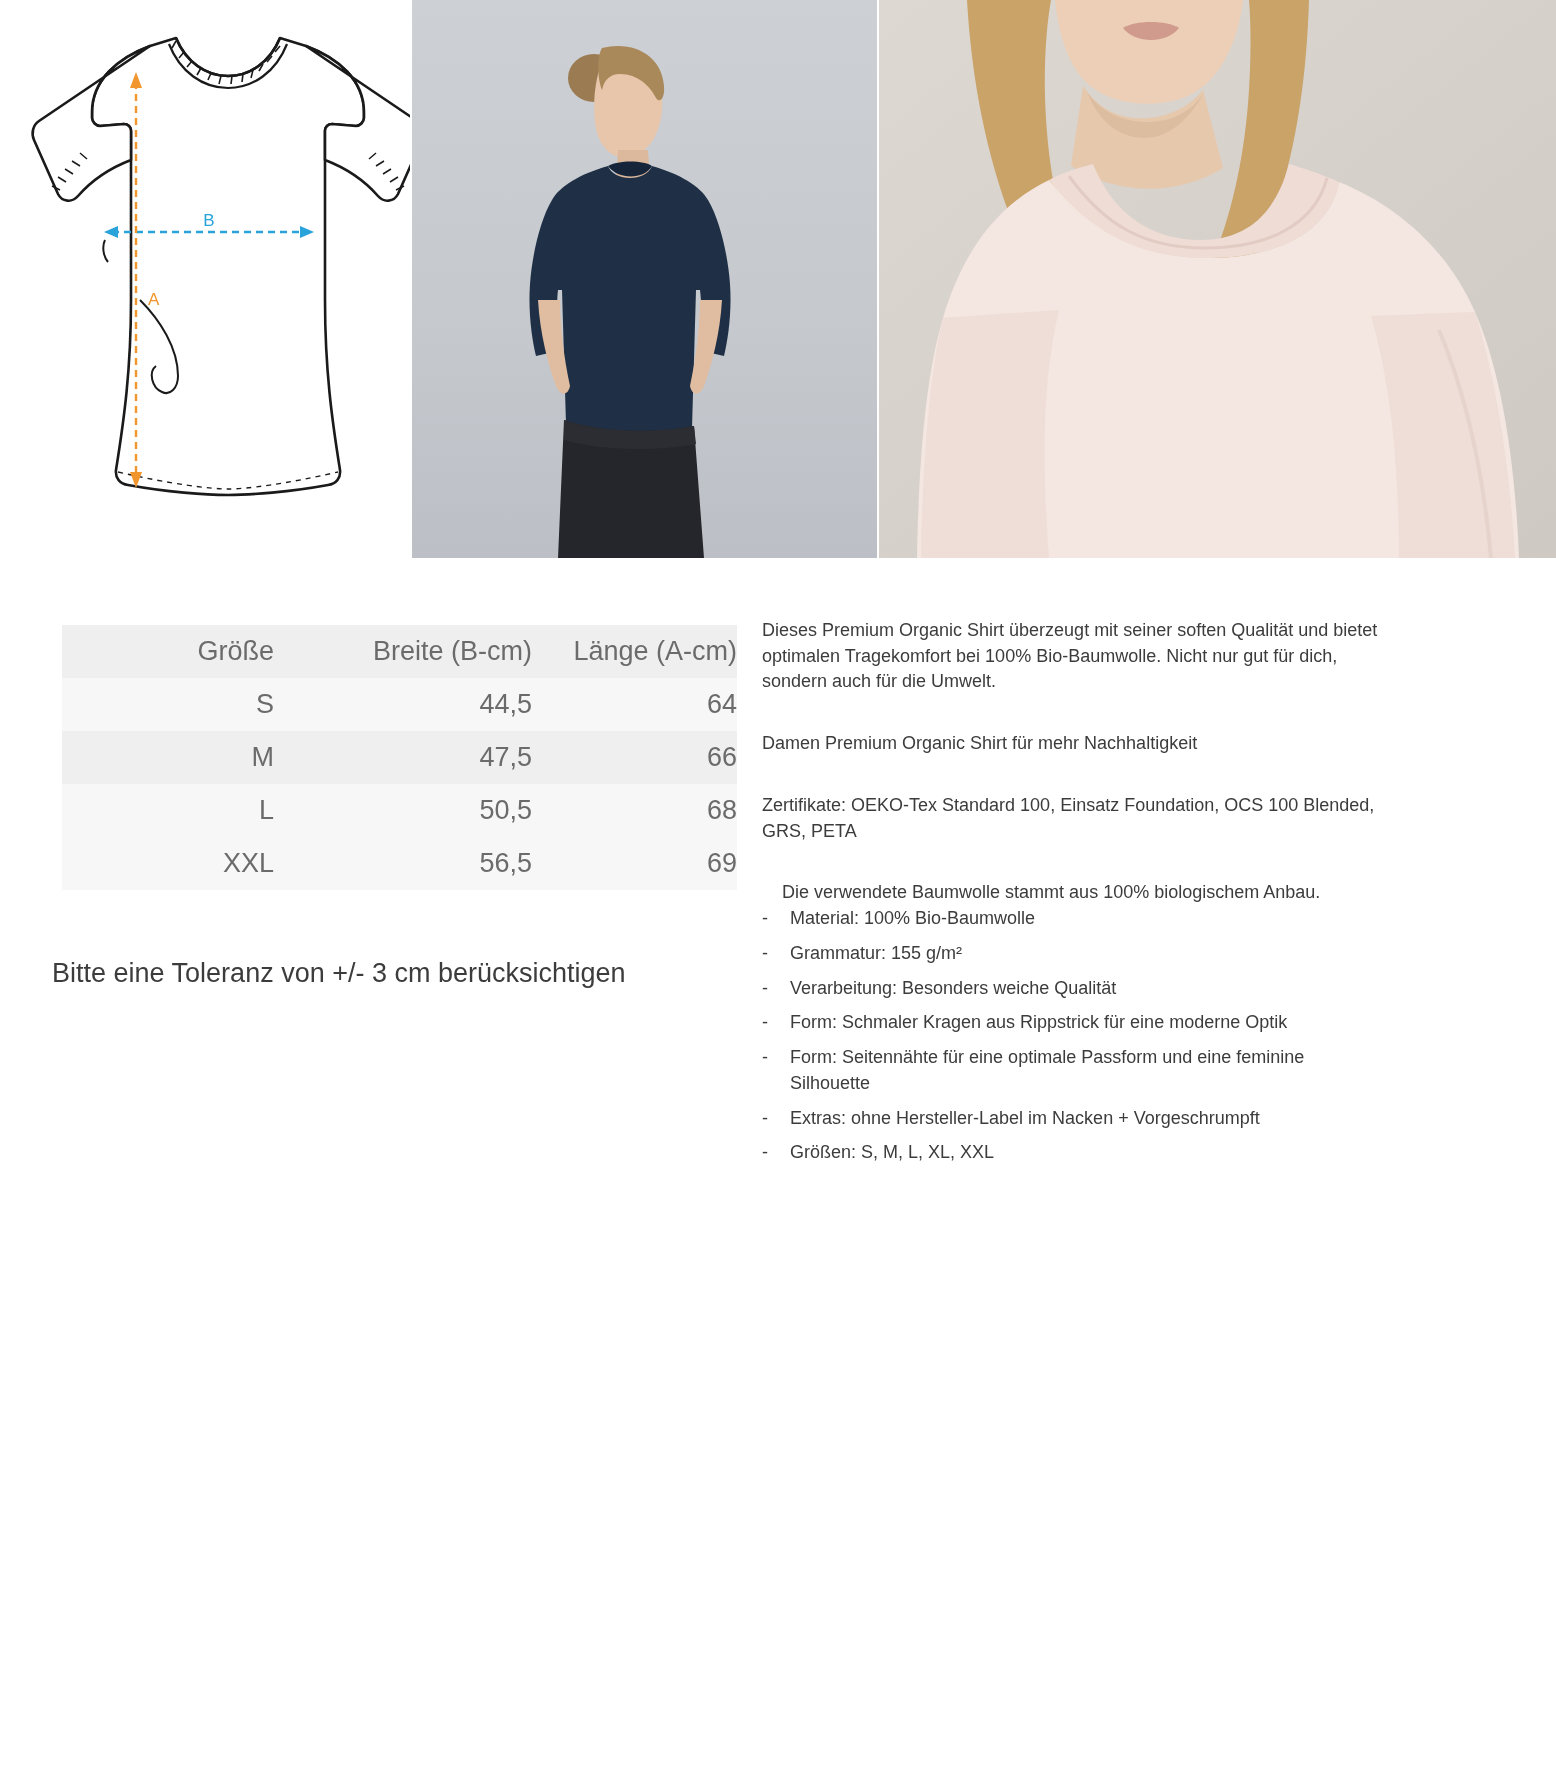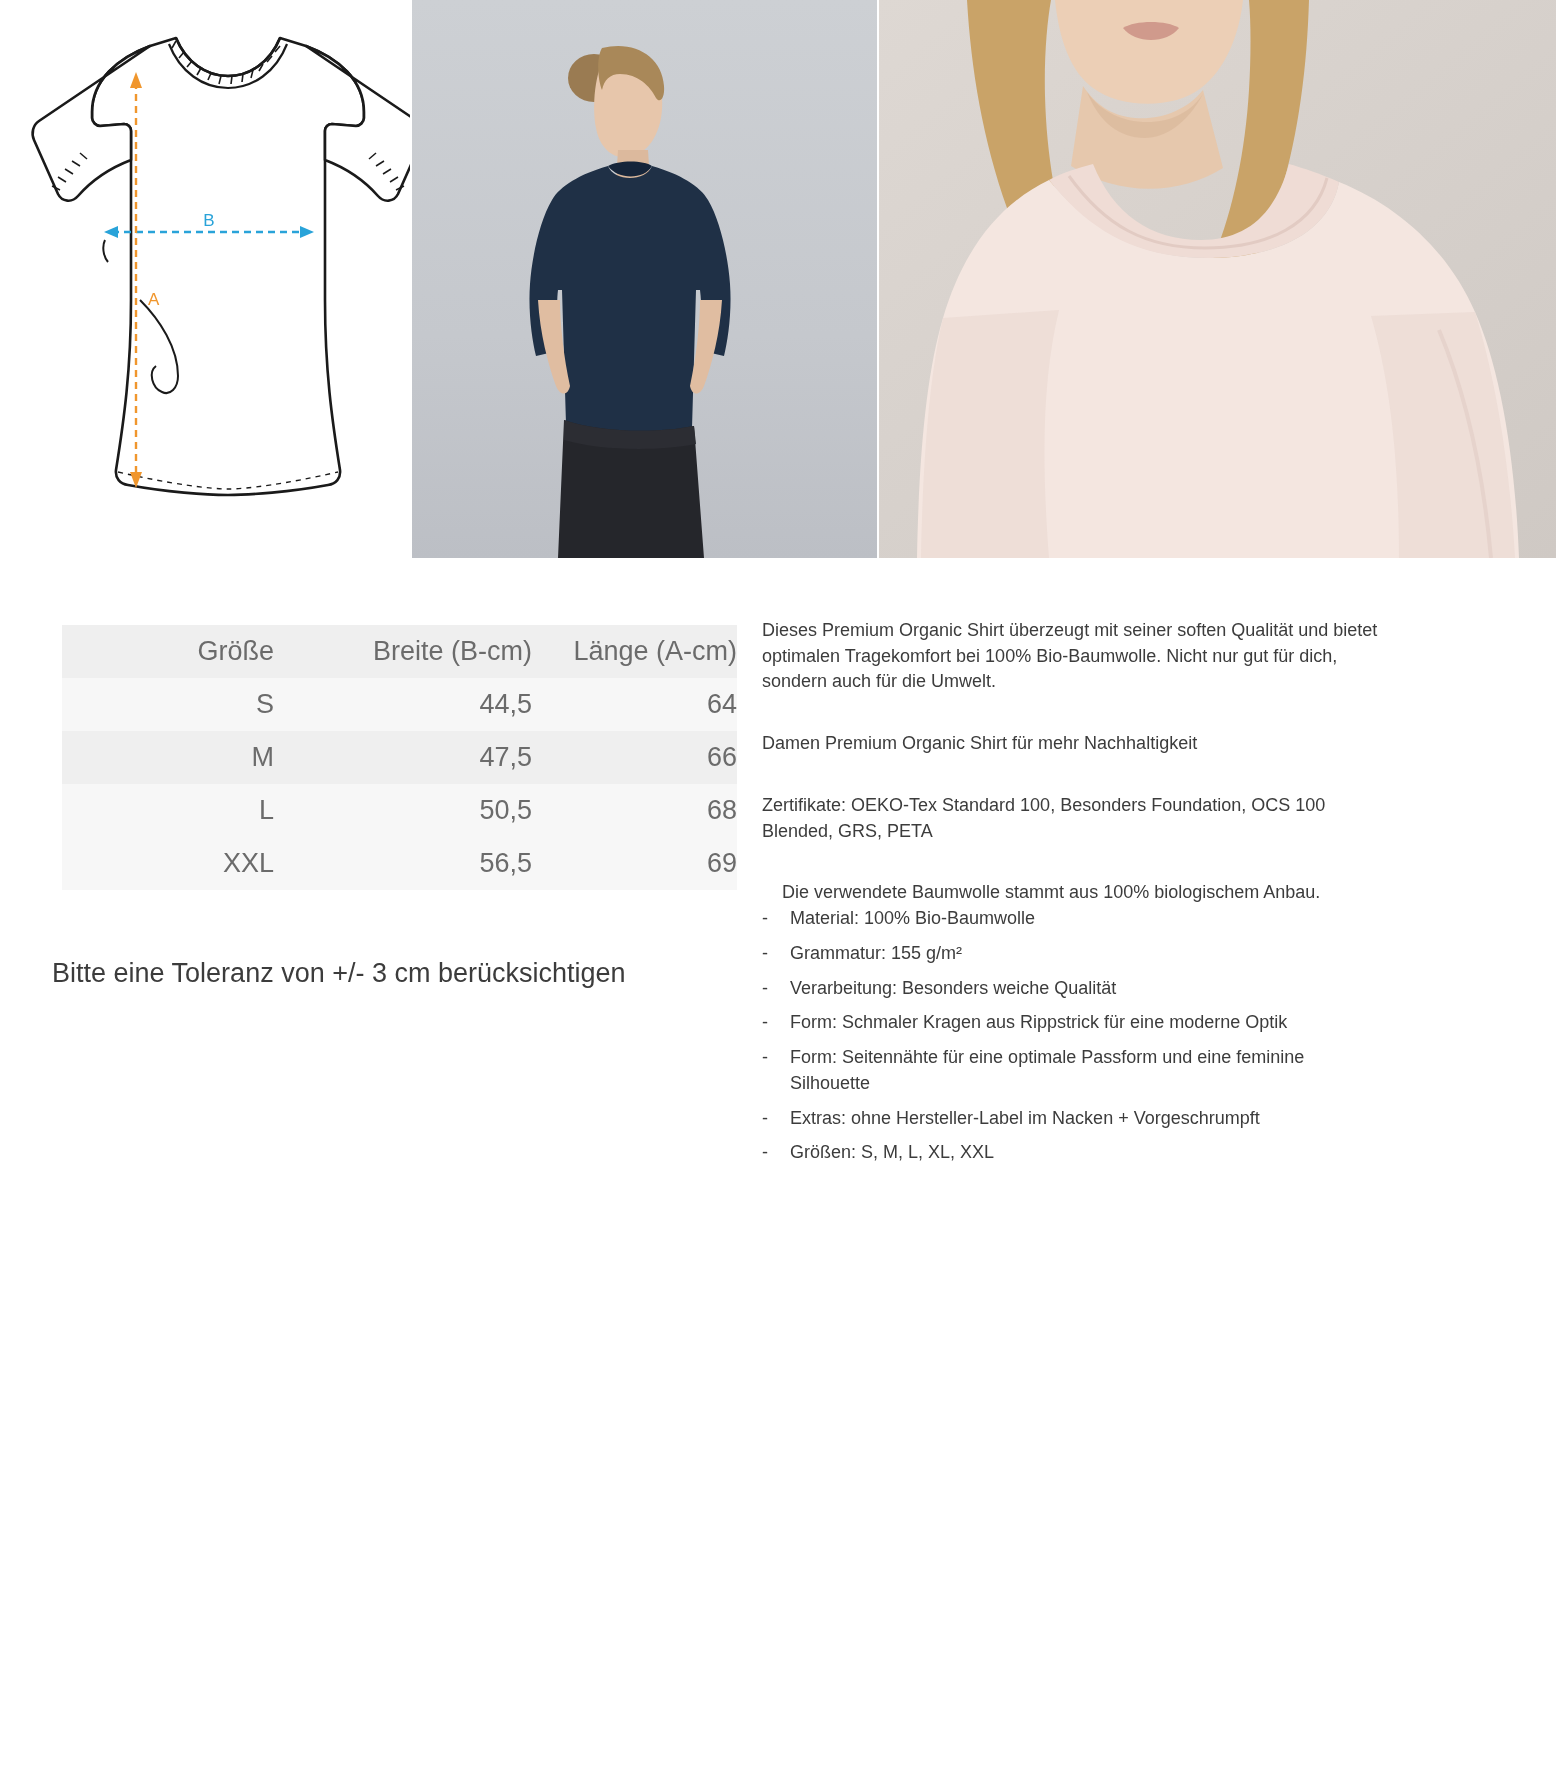--- a/index.html
+++ b/index.html
@@ -323,21 +323,21 @@
       <td>69</td>
     </tr>
   </tbody>
 </table>
 
 <div class="tolerance-note">Bitte eine Toleranz von +/- 3 cm berücksichtigen</div>
 
 <div class="desc">
   <p>Dieses Premium Organic Shirt überzeugt mit seiner soften Qualität und bietet optimalen Tragekomfort bei 100% Bio-Baumwolle. Nicht nur gut für dich, sondern auch für die Umwelt.</p>
   <p>Damen Premium Organic Shirt für mehr Nachhaltigkeit</p>
-  <p>Zertifikate: OEKO-Tex Standard 100, Besonders Foundation, OCS 100 Blended, GRS, PETA</p>
+  <p>Zertifikate: OEKO-Tex Standard 100, Einsatz Foundation, OCS 100 Blended, GRS, PETA</p>
   <p class="nogap">Die verwendete Baumwolle stammt aus 100% biologischem Anbau.</p>
 
   <ul class="bullets">
     <li><span class="dash">-</span><span>Material: 100% Bio-Baumwolle</span></li>
     <li><span class="dash">-</span><span>Grammatur: 155 g/m²</span></li>
     <li><span class="dash">-</span><span>Verarbeitung: Besonders weiche Qualität</span></li>
     <li><span class="dash">-</span><span>Form: Schmaler Kragen aus Rippstrick für eine moderne Optik</span></li>
     <li><span class="dash">-</span><span>Form: Seitennähte für eine optimale Passform und eine feminine Silhouette</span></li>
     <li><span class="dash">-</span><span>Extras: ohne Hersteller-Label im Nacken + Vorgeschrumpft</span></li>
     <li><span class="dash">-</span><span>Größen:  S, M, L, XL, XXL</span></li>

